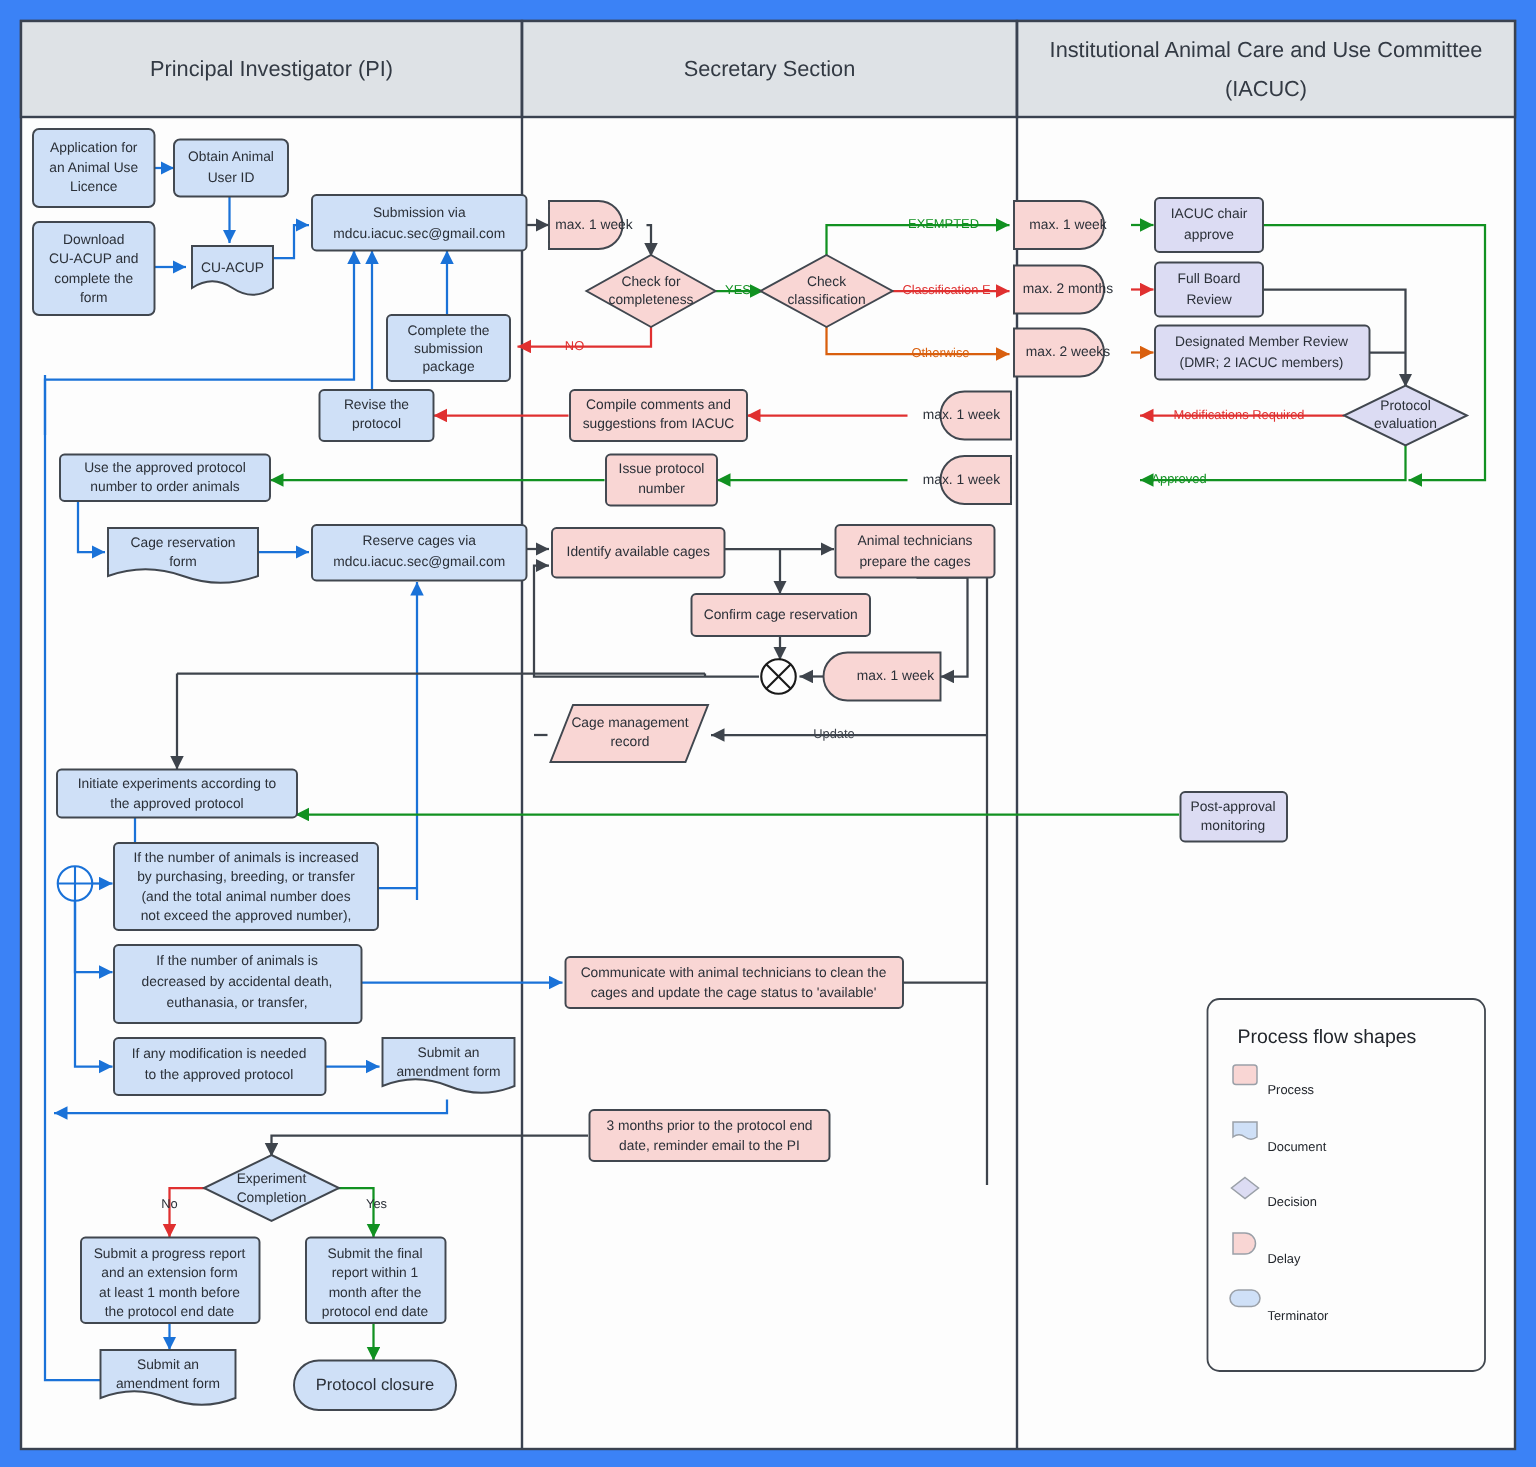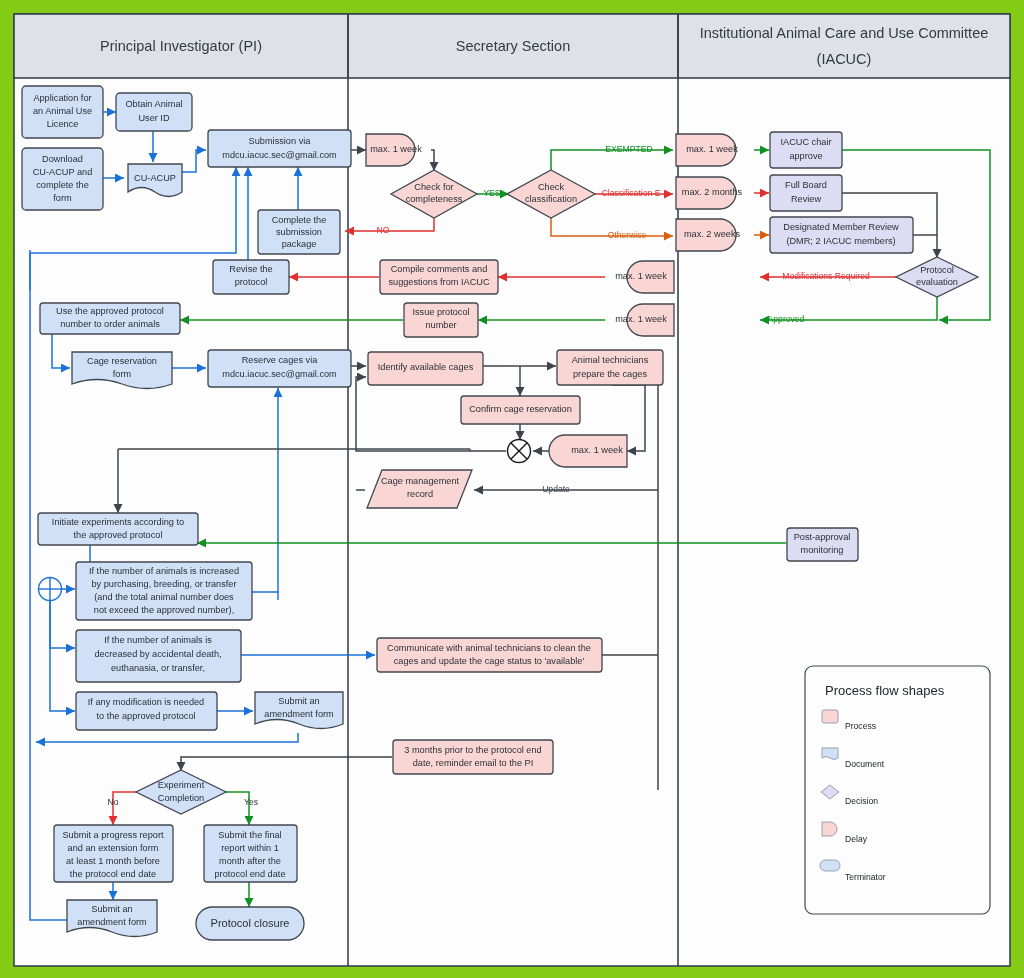--- a/index.html
+++ b/index.html
@@ -1,17 +1,17 @@
 <!DOCTYPE html>
 <html><head>
 <meta charset="utf-8">
 <style>
   html,body{margin:0;padding:0;background:#fff;}
   body{font-family:"Liberation Sans",sans-serif;}
-  #stage{position:relative;width:1024px;height:978px;overflow:hidden;background:#84cc16;}
+  #stage{position:relative;width:1024px;height:978px;overflow:hidden;background:#3b82f6;}
   #svgroot{position:absolute;left:0;top:0;width:1024px;height:978px;}
   .lane-title{font-size:14.5px;fill:#333a44;}
   .nodetext{font-size:9.2px;fill:#2b3038;}
   .nodetext.big{font-size:11px;}
   .edgelabel{font-size:8.6px;}
   .legend-title{font-size:13px;fill:#22262c;}
   .legend-label{font-size:8.6px;fill:#22262c;}
   text{font-family:"Liberation Sans",sans-serif;dominant-baseline:middle;}
 </style>
 </head>

